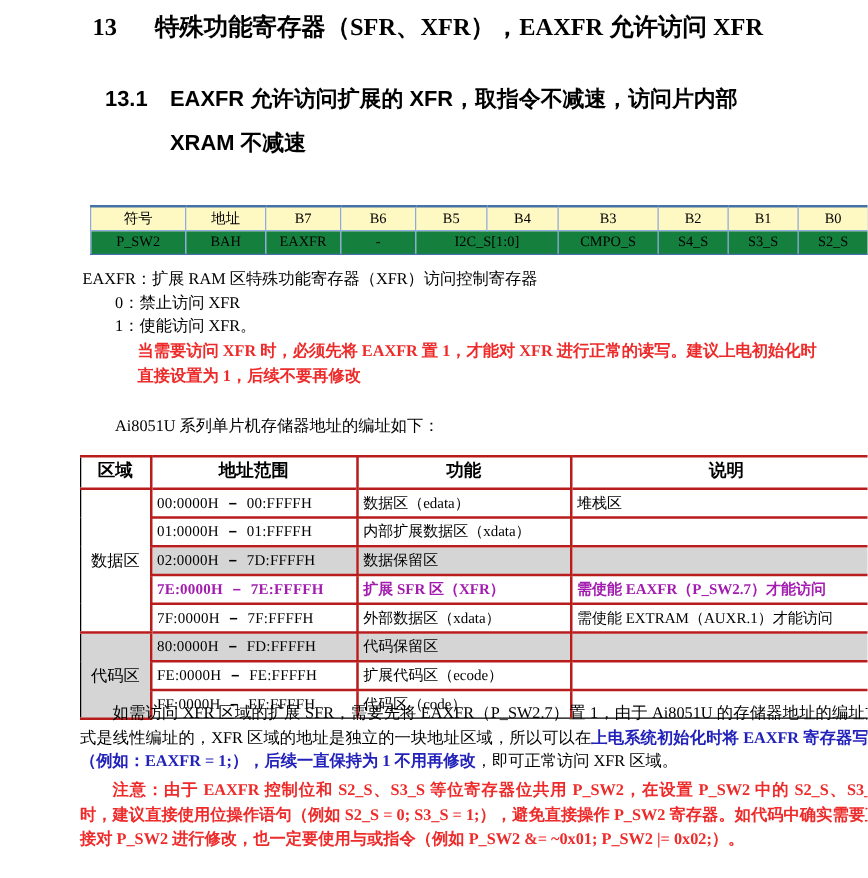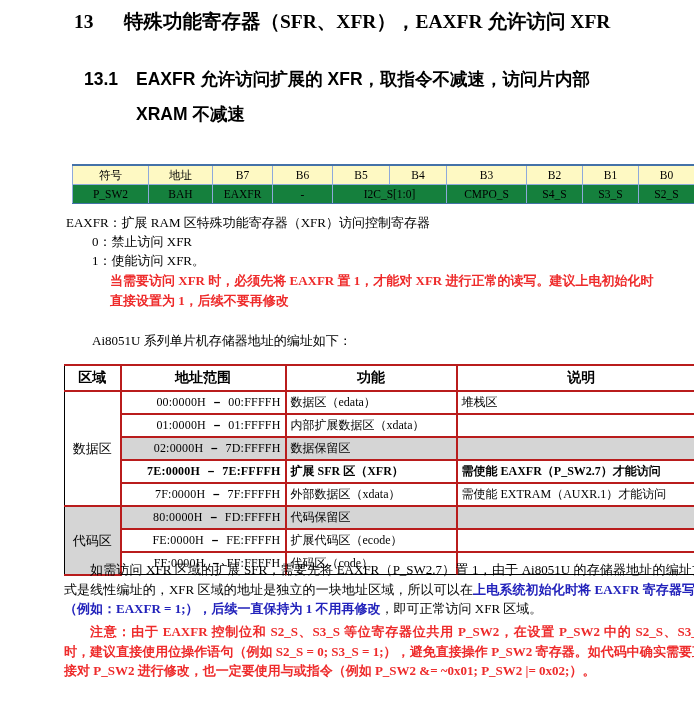--- a/index.html
+++ b/index.html
@@ -129,28 +129,28 @@
   }
   .mem-table thead th.first { border-left: 1.5px solid #000; }
   .mem-table thead th.last  { border-right: 1.5px solid #000; }
   .mem-table td.region {
     text-align: center;
     font-size: 13px;
     border-left: 1.5px solid #000;
     border-right: 1px solid #000;
   }
   .mem-table td.addr {
-    text-align: right;
+    text-align: left;
     letter-spacing: 0.2px;
   }
   .mem-table td.func  { text-align: left; }
   .mem-table td.desc  { text-align: left; border-right: 1.5px solid #000; }
   .mem-table tr.shaded td { background: #d5d5d5; }
   .mem-table tr.highlight td {
-    color: #000000;
+    color: #a21caf;
     font-weight: bold;
   }
   .mem-table tr.lastrow td { border-bottom: 1.5px solid #000; }
   .mem-table .dash { display:inline-block; padding: 0 5px; font-weight: bold; }
 
   .p1 { top: 213px; }
   .p2 { top: 232px; }
   .p3 { top: 251px; }
   .p4 { top: 271px; }
   .p5 { top: 331px; }

